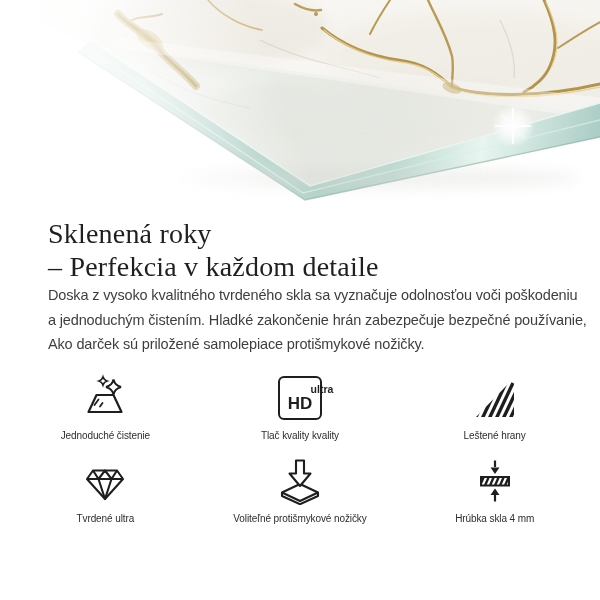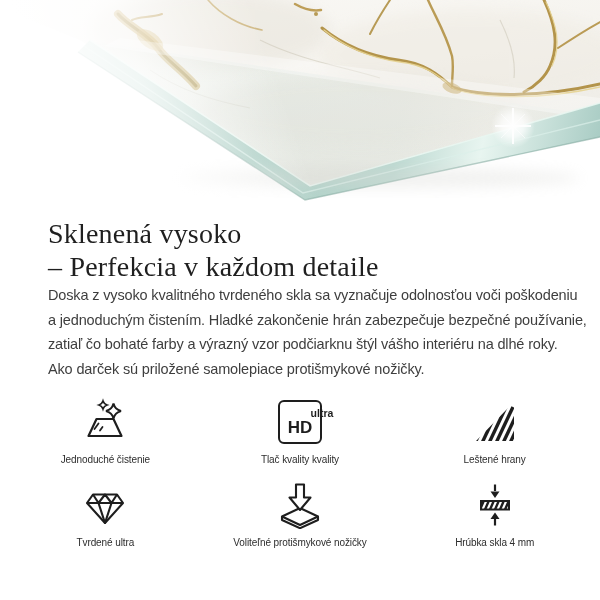--- a/index.html
+++ b/index.html
@@ -119,28 +119,27 @@
     <circle cx="513" cy="126" r="22" fill="url(#sparkG)"></circle>
     <path d="M513,108 L513,144 M495,126 L531,126" stroke="#ffffff" stroke-width="2" opacity="0.9"></path>
     <path d="M501,114 L525,138 M525,114 L501,138" stroke="#ffffff" stroke-width="1" opacity="0.6"></path>
 
     <rect x="0" y="0" width="600" height="208" fill="url(#fadeG)"></rect>
   </svg>
 </div>
 
 <div class="content">
   <h1 class="headline">
-    <span>Sklenená vysoko</span><br>
+    <span>Sklenená roky</span><br>
     <span>– Perfekcia v každom detaile</span>
   </h1>
 
   <div class="desc">
     <div class="dline">Doska z vysoko kvalitného tvrdeného skla sa vyznačuje odolnosťou voči poškodeniu</div>
     <div class="dline">a jednoduchým čistením. Hladké zakončenie hrán zabezpečuje bezpečné používanie,</div>
-    <div class="dline">zatiaľ čo bohaté farby a výrazný vzor podčiarknu štýl vášho interiéru na dlhé roky.</div>
     <div class="dline">Ako darček sú priložené samolepiace protišmykové nožičky.</div>
   </div>
 </div>
 
 <div class="features">
 
   <div class="feature">
     <div class="icon-box">
       <svg width="48" height="48" viewBox="0 0 48 48" fill="none" stroke="#1e1e1e">
         <path d="M15.5,21 H32.5 L40.5,38 H7.5 Z" stroke-width="2.2" stroke-linejoin="round"></path>

